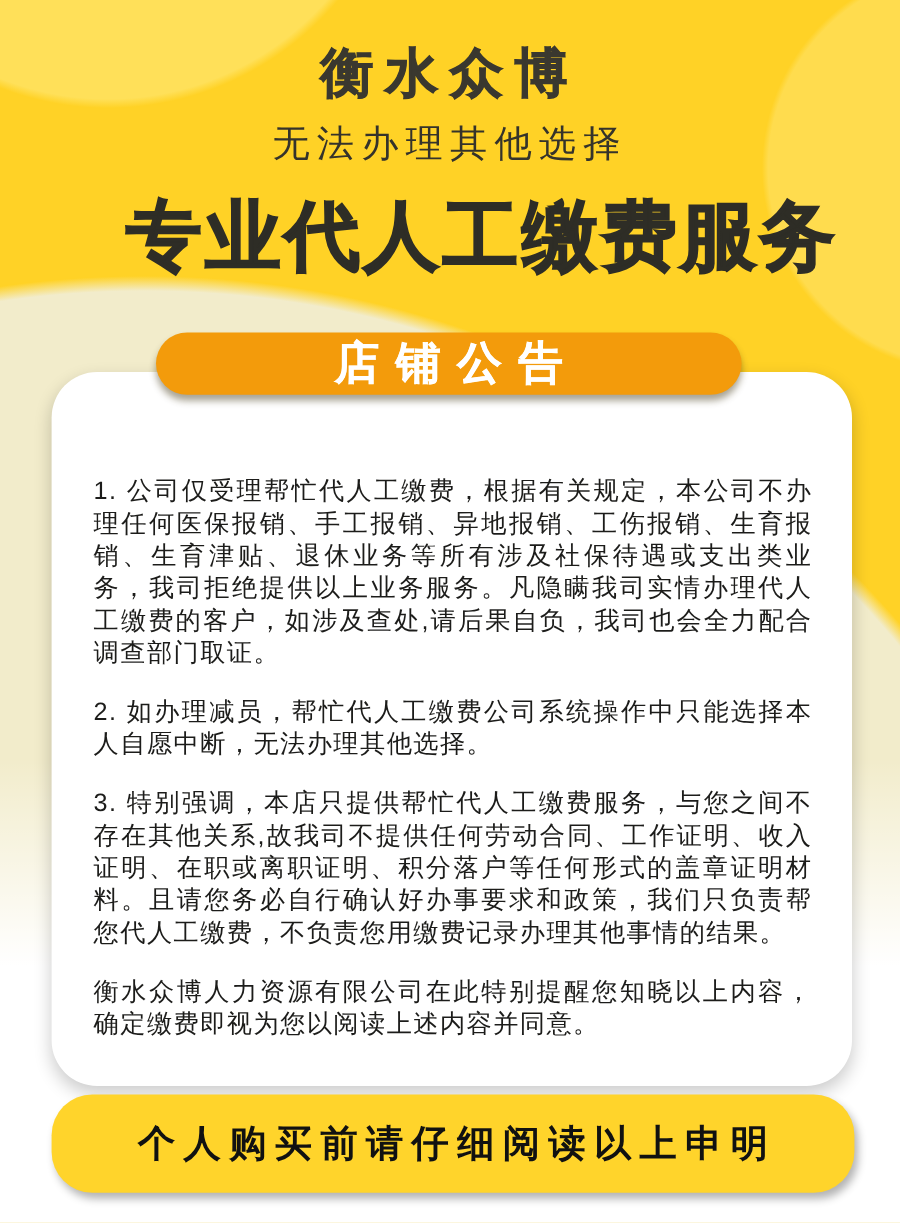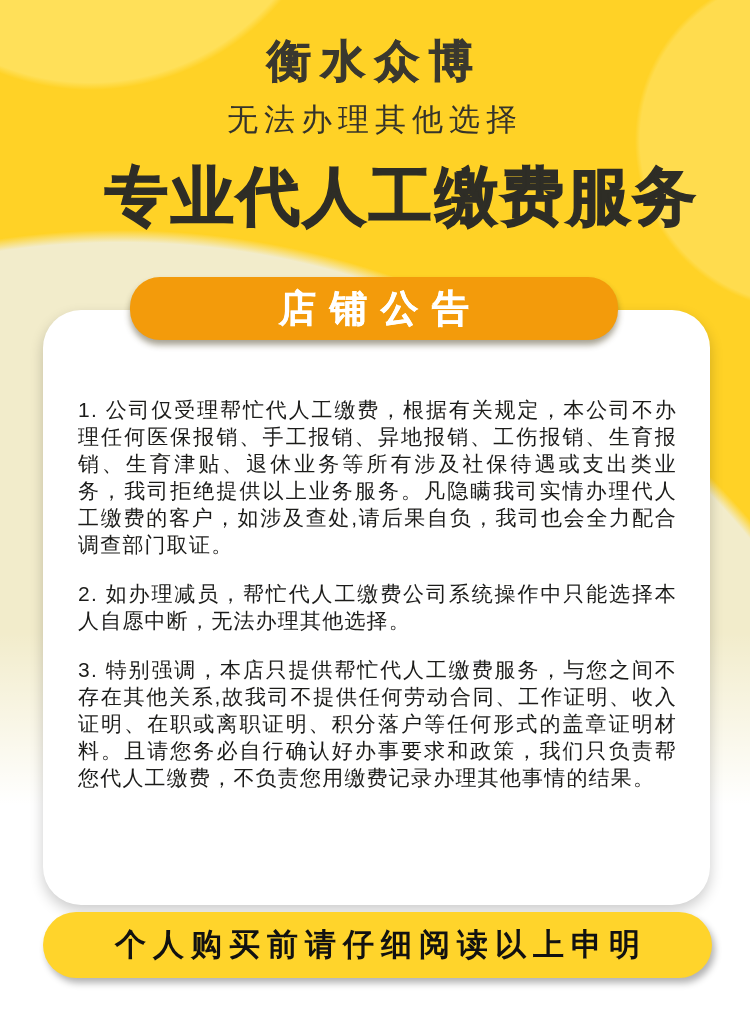--- a/index.html
+++ b/index.html
@@ -47,21 +47,21 @@
     text-align:center;
     font-size:63px;font-weight:900;
     letter-spacing:3px;
     color:var(--heading-text);
     -webkit-text-stroke:1.5px var(--heading-text);
     white-space:nowrap;
     margin-left:27px;
   }
   .announce-pill{
     position:absolute;left:130px;top:277px;
-    width:488px;height:63px;
+    width:488px;height:52px;
     background:var(--accent-orange);
     border-radius:30px;
     z-index:3;
     display:flex;align-items:center;justify-content:center;
     box-shadow:0 5px 6px rgba(62,50,15,0.45);
   }
   .announce-pill .label{
     color:var(--pill-text);
     font-size:37px;font-weight:800;
     letter-spacing:14px;
@@ -82,21 +82,21 @@
     margin:0 0 22px 0;
     font-size:21px;
     line-height:27px;
     letter-spacing:1.2px;
     text-align:justify;
     color:var(--body-text);
     font-weight:500;
   }
   .footer-pill{
     position:absolute;left:43px;top:912px;
-    width:669px;height:66px;
+    width:669px;height:82px;
     background:var(--footer-yellow);
     border-radius:34px;
     z-index:3;
     display:flex;align-items:center;justify-content:center;
     box-shadow:3px 5px 7px rgba(0,0,0,0.30);
   }
   .footer-pill .label{
     color:#111111;
     font-size:31px;font-weight:600;
     letter-spacing:7px;
@@ -116,19 +116,20 @@
   <div class="headline">专业代人工缴费服务</div>
 
   <div class="announce-pill">
     <span class="label">店铺公告</span>
   </div>
 
   <div class="card">
     <p>1. 公司仅受理帮忙代人工缴费，根据有关规定，本公司不办理任何医保报销、手工报销、异地报销、工伤报销、生育报销、生育津贴、退休业务等所有涉及社保待遇或支出类业务，我司拒绝提供以上业务服务。凡隐瞒我司实情办理代人工缴费的客户，如涉及查处,请后果自负，我司也会全力配合调查部门取证。</p>
     <p>2. 如办理减员，帮忙代人工缴费公司系统操作中只能选择本人自愿中断，无法办理其他选择。</p>
     <p>3. 特别强调，本店只提供帮忙代人工缴费服务，与您之间不存在其他关系,故我司不提供任何劳动合同、工作证明、收入证明、在职或离职证明、积分落户等任何形式的盖章证明材料。且请您务必自行确认好办事要求和政策，我们只负责帮您代人工缴费，不负责您用缴费记录办理其他事情的结果。</p>
+    <p>衡水众博人力资源有限公司在此特别提醒您知晓以上内容，确定缴费即视为您以阅读上述内容并同意。</p>
   </div>
 
   <div class="footer-pill">
     <span class="label">个人购买前请仔细阅读以上申明</span>
   </div>
 
 </div>
 
 </body></html>

